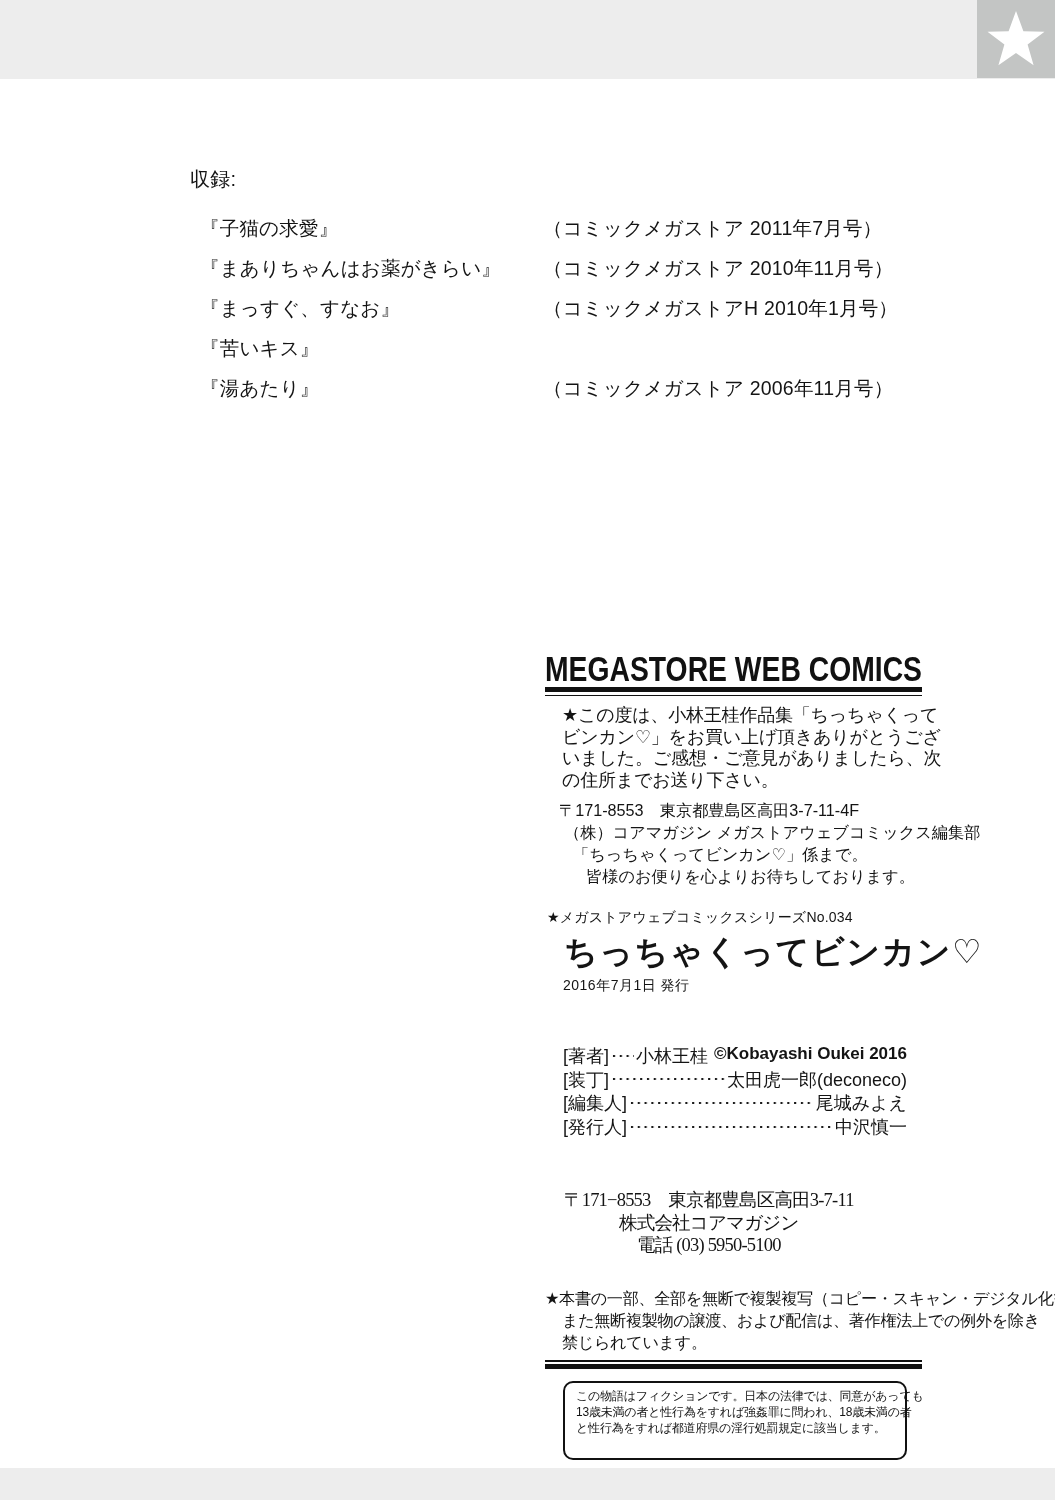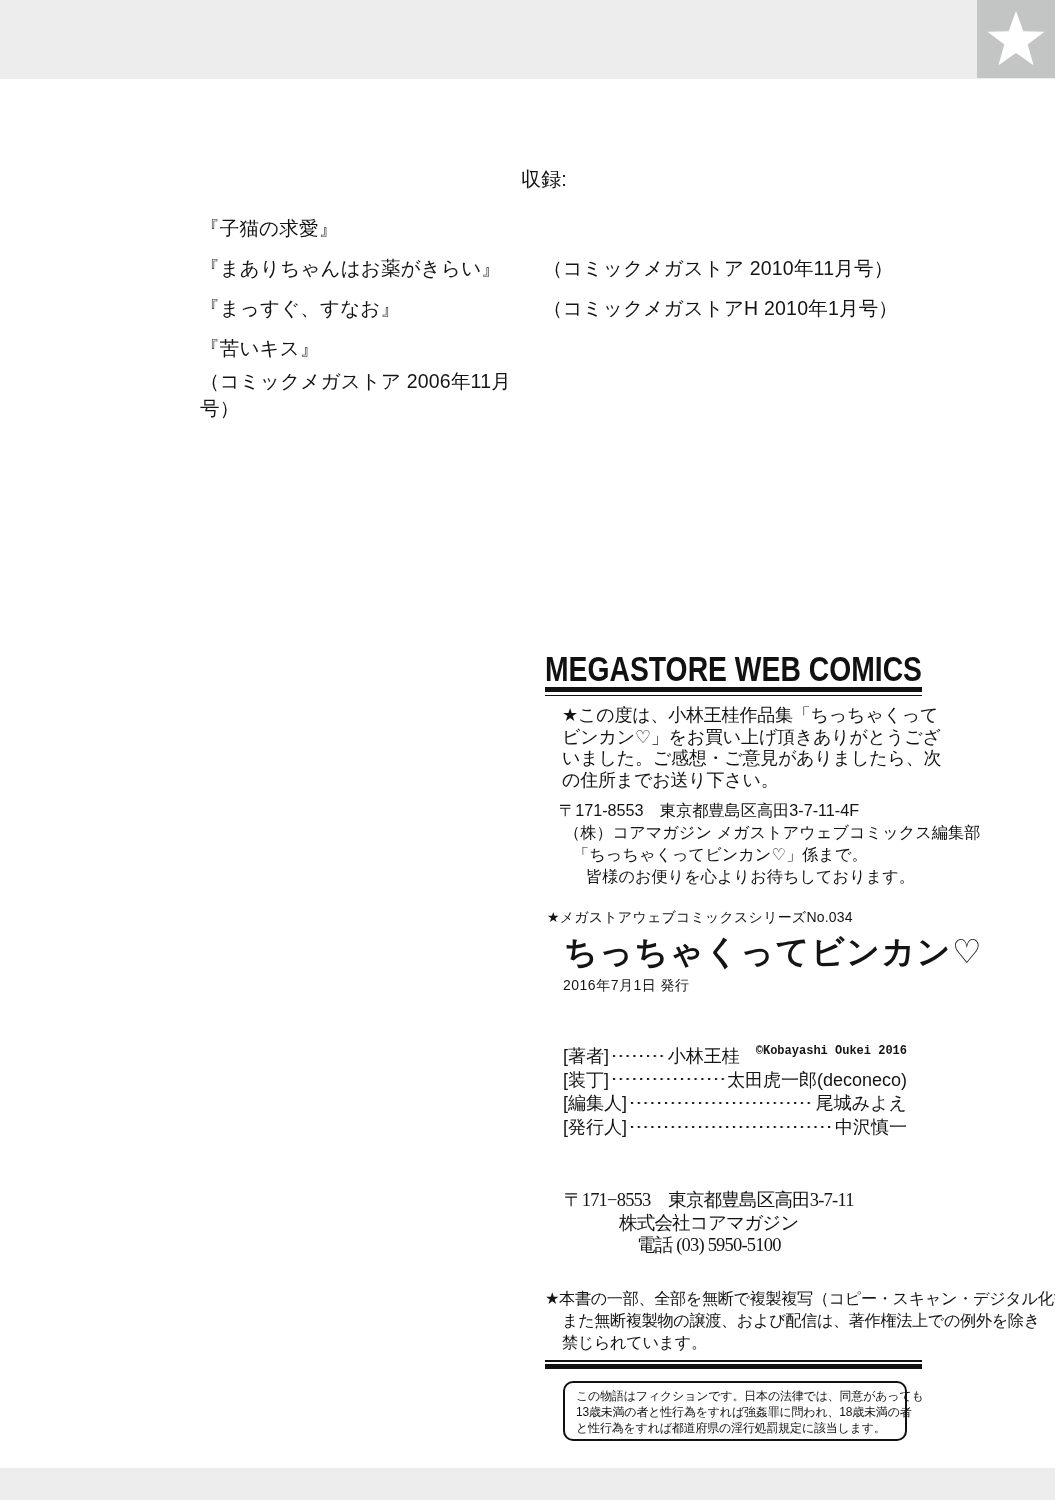--- a/index.html
+++ b/index.html
@@ -9,21 +9,21 @@
     color:#141414;overflow:hidden;
   }
   .band{position:absolute;left:0;right:0;background:#ededed;}
   .band-top{top:0;height:79px;}
   .band-bottom{top:1468px;height:32px;}
   .star-box{position:absolute;top:0;left:977px;width:78px;height:78px;background:#c3c5c4;}
   .star-box svg{display:block;}
 
   
   .toc{position:absolute;left:190px;top:166px;font-size:19.5px;letter-spacing:.2px;}
-  .toc-heading{font-size:20px;text-align:center;}
+  .toc-heading{font-size:20px;}
   .toc-rows{margin-top:15px;}
   .toc-row{display:grid;grid-template-columns:343px auto;height:40px;align-items:center;padding-left:10px;}
 
   
   .brand-wrap{position:absolute;left:545px;top:648px;width:377px;}
   .rule{position:absolute;left:545px;width:377px;background:#111;}
   .brand-rule-thick{top:687px;height:4.5px;}
   .brand-rule-thin{top:694.5px;height:1.6px;}
 
   .thanks{position:absolute;left:562px;top:705px;font-size:18px;line-height:21.5px;letter-spacing:-.2px;white-space:nowrap;}
@@ -35,66 +35,68 @@
 
   .series{position:absolute;left:547px;top:909px;font-size:14px;letter-spacing:.2px;}
   .book-title{position:absolute;left:564px;top:930px;font-size:33px;font-weight:bold;letter-spacing:1.5px;white-space:nowrap;}
   .pub-date{position:absolute;left:563px;top:977px;font-size:14px;letter-spacing:.5px;}
 
   .credits{position:absolute;left:563px;top:1044px;width:344px;font-size:18px;}
   .credit-row{display:flex;align-items:flex-start;height:23.6px;white-space:nowrap;}
   .leader-dots{flex:1;align-self:center;height:6px;margin:0 2px;
     background-image:radial-gradient(circle at 3px 3px,#1a1a1a 1.15px,transparent 1.55px);
     background-size:6.8px 6px;background-repeat:repeat-x;background-position:left center;}
-  .credit-note{font-size:12px;font-weight:600;margin-left:16px;letter-spacing:0;font-family:Liberation Mono, monospace;}
+  .credit-note{font-size:17px;font-weight:600;margin-left:6px;letter-spacing:0;}
   .credit-note:empty{display:none;margin:0;}
 
   .publisher{position:absolute;left:564px;top:1189px;font-family:"Liberation Serif","DejaVu Serif",serif;
     font-size:18.5px;line-height:22.5px;letter-spacing:-.8px;white-space:nowrap;text-align:center;}
 
   .warning{position:absolute;left:545px;top:1287px;font-size:16.2px;line-height:22px;letter-spacing:-.4px;white-space:nowrap;}
   .warning .l2,.warning .l3{padding-left:17px;}
 
   .sep-rule-thin{top:1360px;height:1.6px;}
   .sep-rule-thick{top:1363.8px;height:5.4px;}
 
   .disclaimer{position:absolute;left:563px;top:1381px;width:344px;box-sizing:border-box;
-    border:2.5px solid #111;border-radius:10px;padding:5px 11px 3px;
+    border:2.5px solid #111;border-radius:10px;padding:5px 11px 22px;
     font-size:12px;line-height:16px;letter-spacing:-.2px;white-space:nowrap;}
 </style>
 </head>
 <body>
 
 <div class="band band-top"></div>
 <div class="band band-bottom"></div>
 
 <div class="star-box">
   <svg width="78" height="78" viewBox="0 0 78 78" aria-hidden="true">
     <polygon fill="#ffffff" points="39,11 46.4,31.2 67.5,31.7 50.6,44.6 56.6,65.3 39,53 21.4,65.3 27.4,44.6 10.5,31.7 31.6,31.2"></polygon>
   </svg>
 </div>
 
 <div class="toc">
   <div class="toc-heading">収録:</div>
   <div class="toc-rows">
     <div class="toc-row">
       <span>『子猫の求愛』</span>
+      <span>（コミックメガストア 2011年7月号）</span>
     </div>
     <div class="toc-row">
       <span>『まありちゃんはお薬がきらい』</span>
       <span>（コミックメガストア 2010年11月号）</span>
     </div>
     <div class="toc-row">
       <span>『まっすぐ、すなお』</span>
       <span>（コミックメガストアH 2010年1月号）</span>
     </div>
     <div class="toc-row">
       <span>『苦いキス』</span>
     </div>
     <div class="toc-row">
+      <span>『湯あたり』</span>
       <span>（コミックメガストア 2006年11月号）</span>
     </div>
   </div>
 </div>
 
 <div class="brand-wrap">
   <svg width="377" height="40" viewBox="0 0 377 40">
     <text x="0" y="33" font-family="Liberation Sans, DejaVu Sans, sans-serif" font-size="35" font-weight="bold" fill="#111" textLength="377" lengthAdjust="spacingAndGlyphs">MEGASTORE WEB COMICS</text>
   </svg>
 </div>

